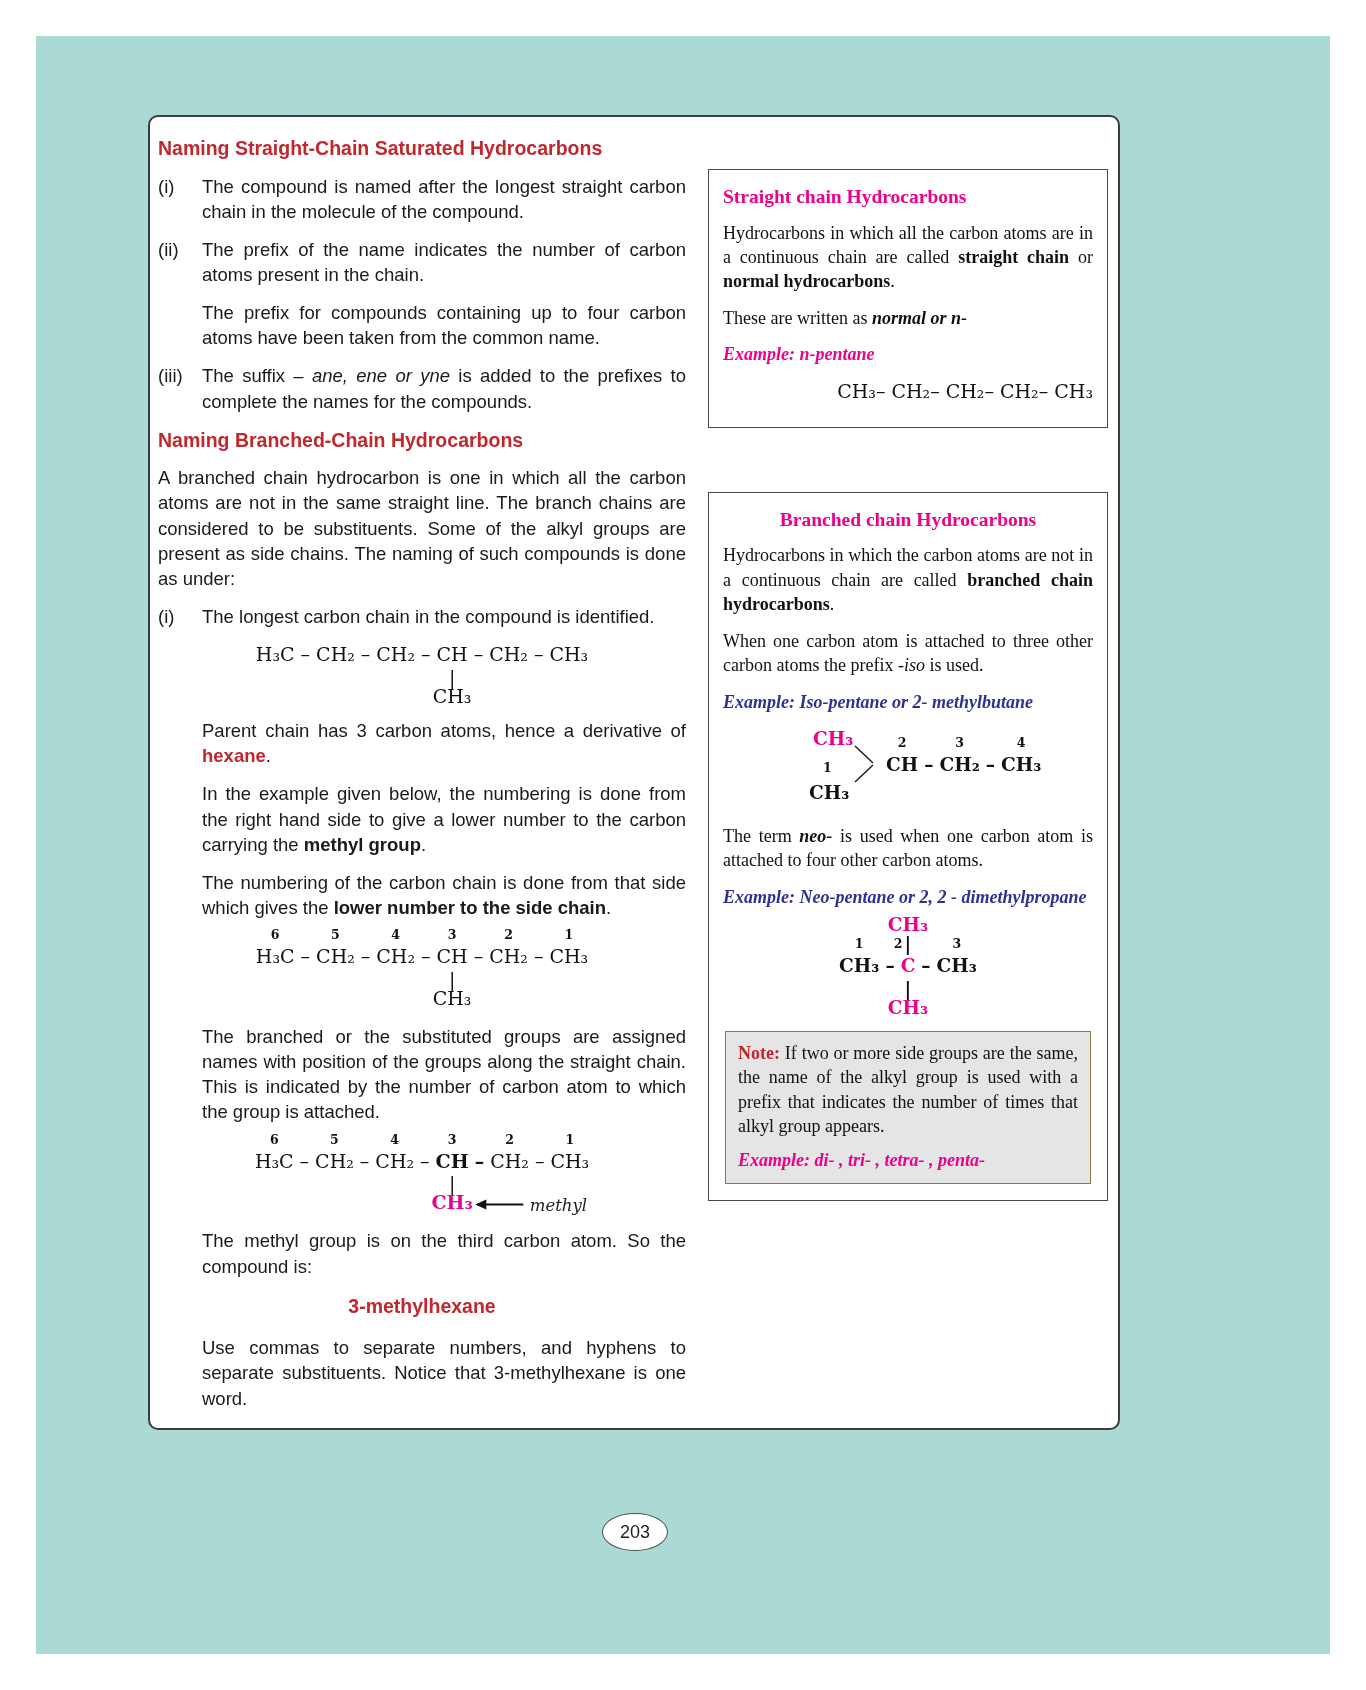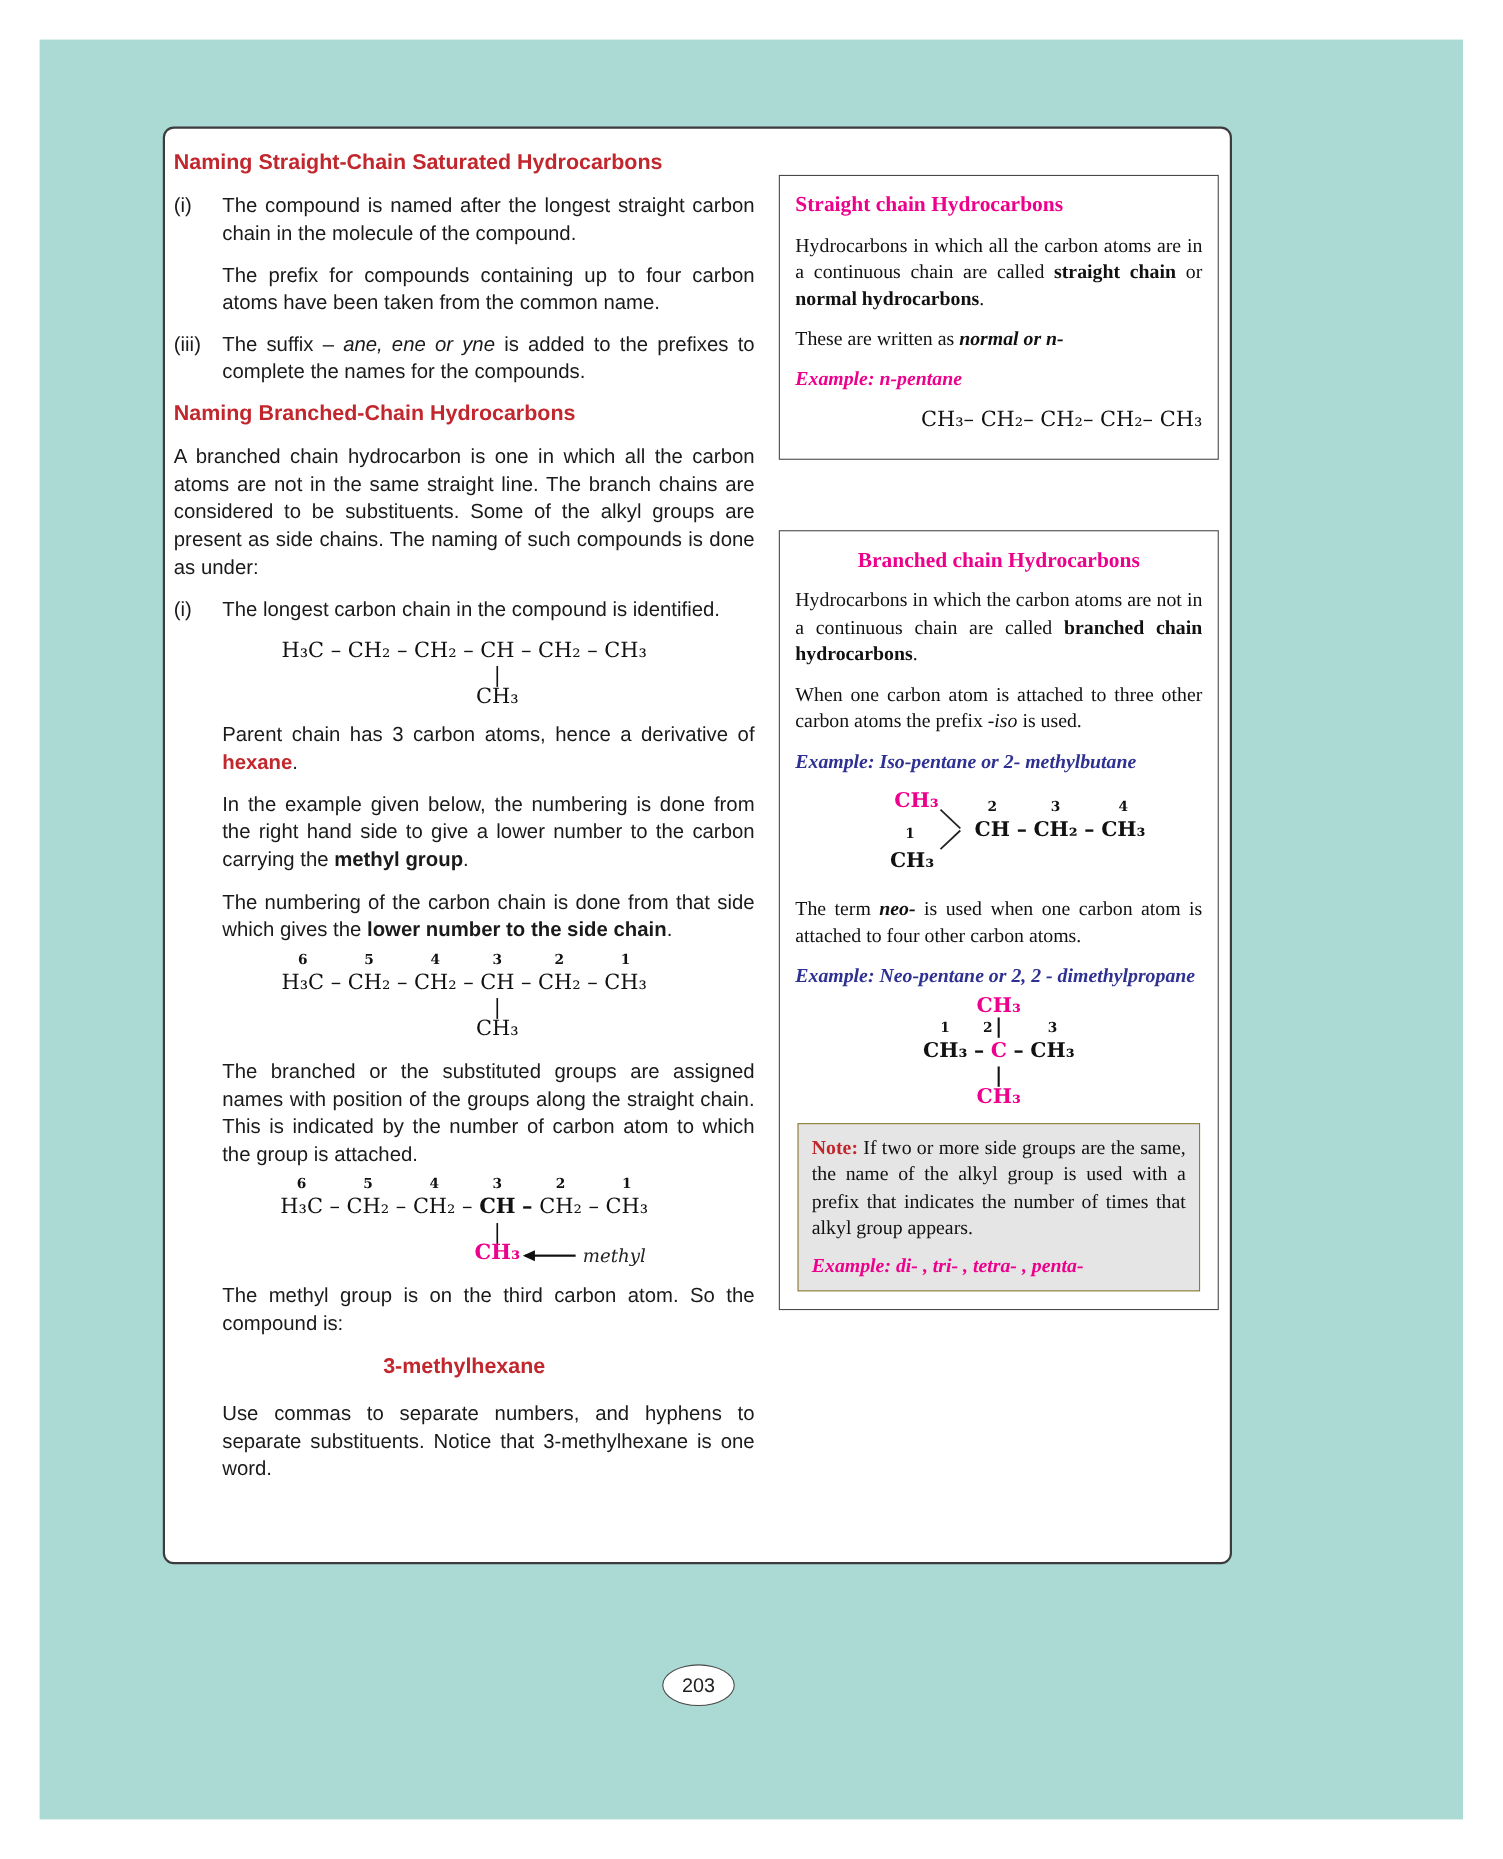--- a/index.html
+++ b/index.html
@@ -70,21 +70,21 @@
   }
   .arrow { display: inline-block; width: 46px; height: 2px; background: #111; position: relative; margin-right: 7px; }
   .arrow::before {
     content: ''; position: absolute; left: -2px; top: -4.5px;
     border-right: 11px solid #111; border-top: 5.5px solid transparent; border-bottom: 5.5px solid transparent;
   }
   .tail-label { font-style: italic; font-weight: 400; font-size: 16.5px; color: #222; font-family: "DejaVu Serif", serif; }
 
   
   .rbox { border: 1.6px solid #4a4a4a; background: #fff; padding: 10px 14px 12px; }
-  .box1 { margin-top: 28px; }
+  .box1 { margin-top: 38px; }
   .box2 { margin-top: 64px; }
   .rbox .title { color: #ec008c; font-weight: 700; font-size: 19.5px; margin: 4px 0 10px; }
   .box2 .title { text-align: center; }
   .bp { text-align: justify; margin: 0 0 12px; font-family: Liberation Serif, serif; }
   .example { font-weight: 700; font-style: italic; margin: 0 0 12px; }
   .example.magenta { color: #ec008c; }
   .example.blue { color: #2e3192; }
   .bformula { text-align: right; font-weight: 400; font-size: 19px; margin: 8px 0 10px; font-family: "DejaVu Serif", serif; }
 
   
@@ -119,20 +119,24 @@
     <div class="columns">
 
       <div class="col-left">
         <h2 class="h-red">Naming Straight-Chain Saturated Hydrocarbons</h2>
 
         <div class="li">
           <span class="mk">(i)</span>
           <span class="tx"><span>The compound is named after the longest straight carbon chain in the molecule of the compound.</span></span>
         </div>
 
+        <div class="li">
+          <span class="mk">(ii)</span>
+          <span class="tx"><span>The prefix of the name indicates the number of carbon atoms present in the chain.</span></span>
+        </div>
 
         <p class="p ind">The prefix for compounds containing up to four carbon atoms have been taken from the common name.</p>
 
         <div class="li">
           <span class="mk">(iii)</span>
           <span class="tx"><span>The suffix – </span><span class="s-i">ane, ene or yne</span><span> is added to the prefixes to complete the names for the compounds.</span></span>
         </div>
 
         <h2 class="h-red">Naming Branched-Chain Hydrocarbons</h2>
 

